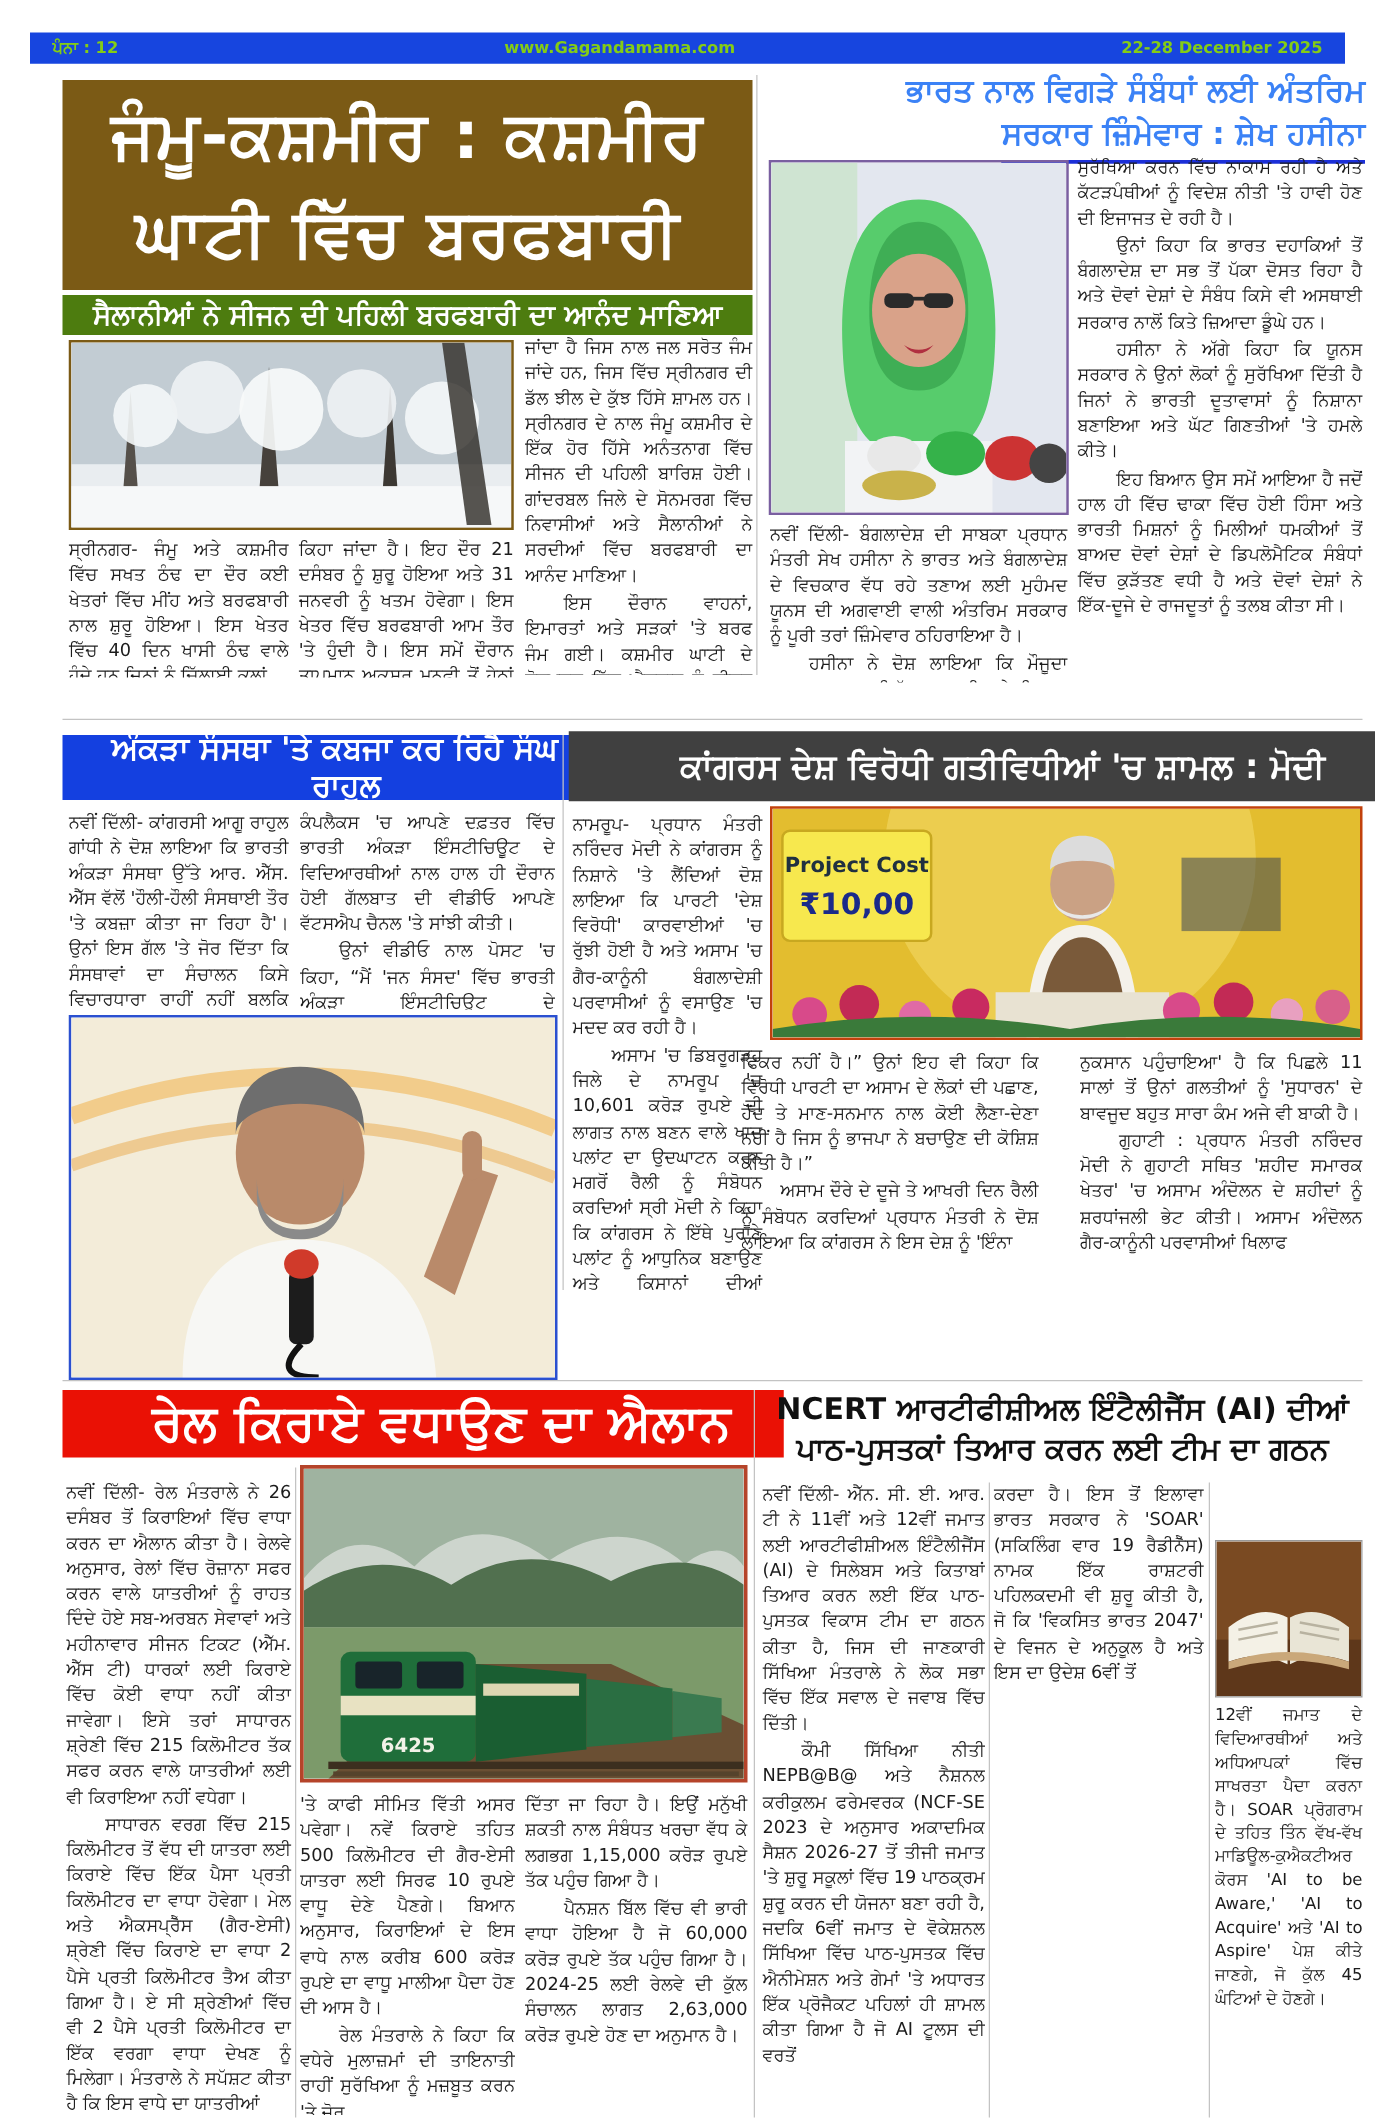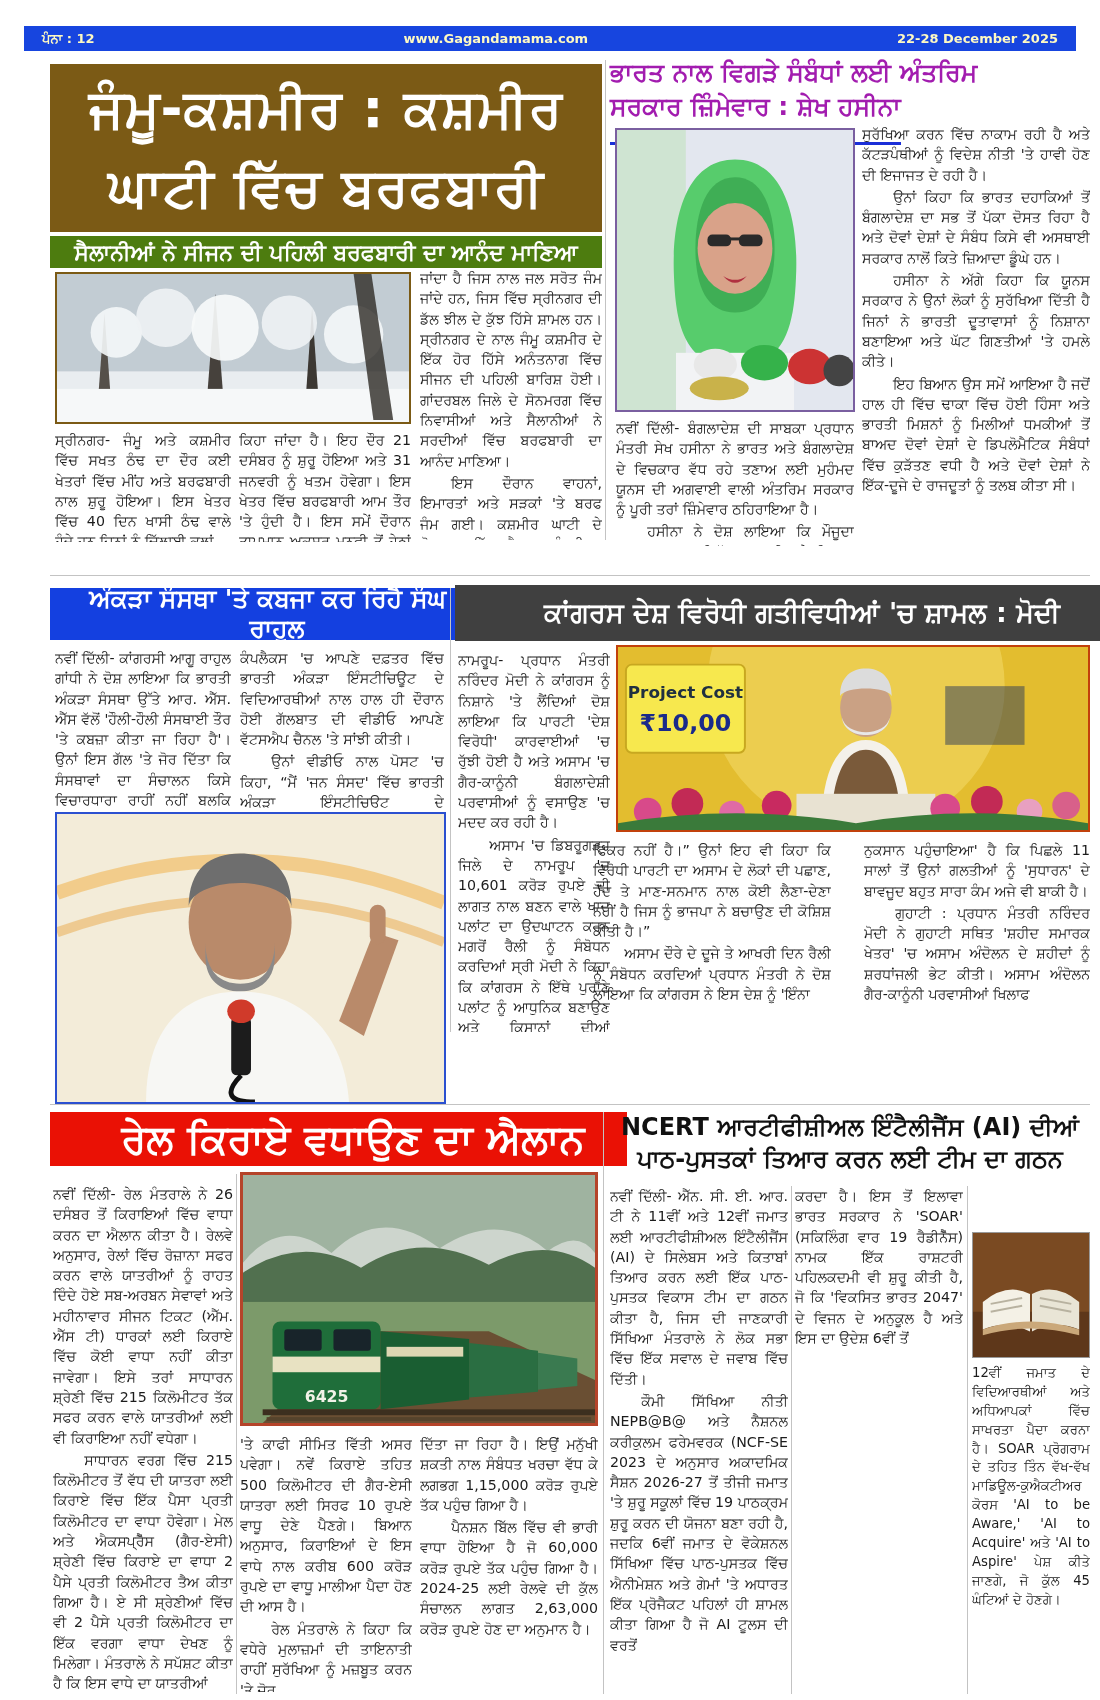--- a/index.html
+++ b/index.html
@@ -1,34 +1,34 @@
 <!DOCTYPE html>
 <html lang="pa"><head>
 <meta charset="utf-8">
 <style>
   html,body{margin:0;padding:0;background:#e9e9e9;}
   #page{position:relative;width:1100px;height:1700px;background:#ffffff;overflow:hidden;
         font-family:"DejaVu Sans","Liberation Sans",sans-serif;color:#1c1c1c;}
   
   .topbar{position:absolute;left:24px;top:26px;width:1052px;height:25px;background:#1745df;
-          color:#fef9c3;display:flex;align-items:center;justify-content:space-between;
+          color:#84cc16;display:flex;align-items:center;justify-content:space-between;
           font-size:13px;font-weight:bold;padding:0 18px;box-sizing:border-box;gap:40px;}
   
   .col{position:absolute;font-size:14.2px;line-height:1.43;text-align:justify;overflow:hidden;}
   .para{margin:0 0 2px 0;}
   .para + .para{text-indent:2.2em;}
   
   .mainhead{position:absolute;left:50px;top:64px;width:552px;height:168px;background:#7b5a15;
             color:#ffffff;font-weight:bold;font-size:53px;line-height:1.5;text-align:center;
             display:flex;flex-direction:column;justify-content:center;letter-spacing:1px;}
   .subhead{position:absolute;left:50px;top:236px;width:552px;height:32px;background:#4d7c0f;
            color:#fff;font-weight:bold;font-size:22px;display:flex;align-items:center;justify-content:center;}
-  .bluehead{position:absolute;left:610px;top:56px;width:482px;height:68px;color:#a21caf;
-            font-weight:bold;font-size:25px;line-height:1.35;text-align:left;}
-  .bluehead .ul{display:inline-block;border-bottom:3px solid #1b2fd8;padding-bottom:18px;}
+  .bluehead{position:absolute;left:610px;top:56px;width:482px;height:68px;color:#3b82f6;
+            font-weight:bold;font-size:25px;line-height:1.35;text-align:right;}
+  .bluehead .ul{display:inline-block;border-bottom:3px solid #1b2fd8;padding-bottom:4px;}
   .barhead{position:absolute;color:#fff;font-weight:bold;display:flex;align-items:center;justify-content:center;text-align:center;padding-left:29px;}
   .rahulbar{left:50px;top:588px;width:396px;height:52px;background:#1440e0;font-size:25px;}
   .modibar{left:455px;top:585px;width:636px;height:56px;background:#404040;font-size:27px;}
   .railbar{left:50px;top:1112px;width:548px;height:54px;background:#ea1105;font-size:40px;}
   .ncerthead{position:absolute;left:608px;top:1112px;width:484px;height:66px;color:#111;
              font-weight:bold;font-size:24px;line-height:1.32;text-align:center;}
   
   .photo{position:absolute;box-sizing:border-box;overflow:hidden;}
   .photo svg{display:block;width:100%;height:100%;}
   .ph-snow{left:55px;top:272px;width:356px;height:152px;border:2px solid #7b5a15;}

